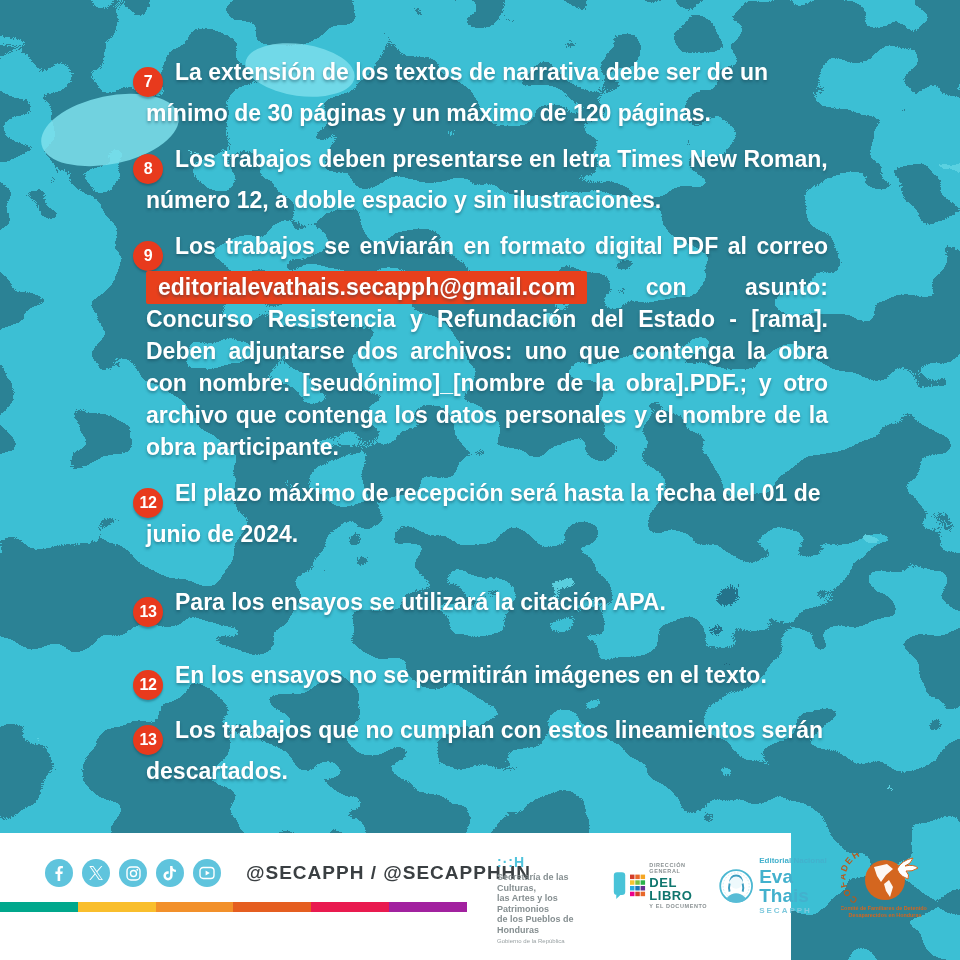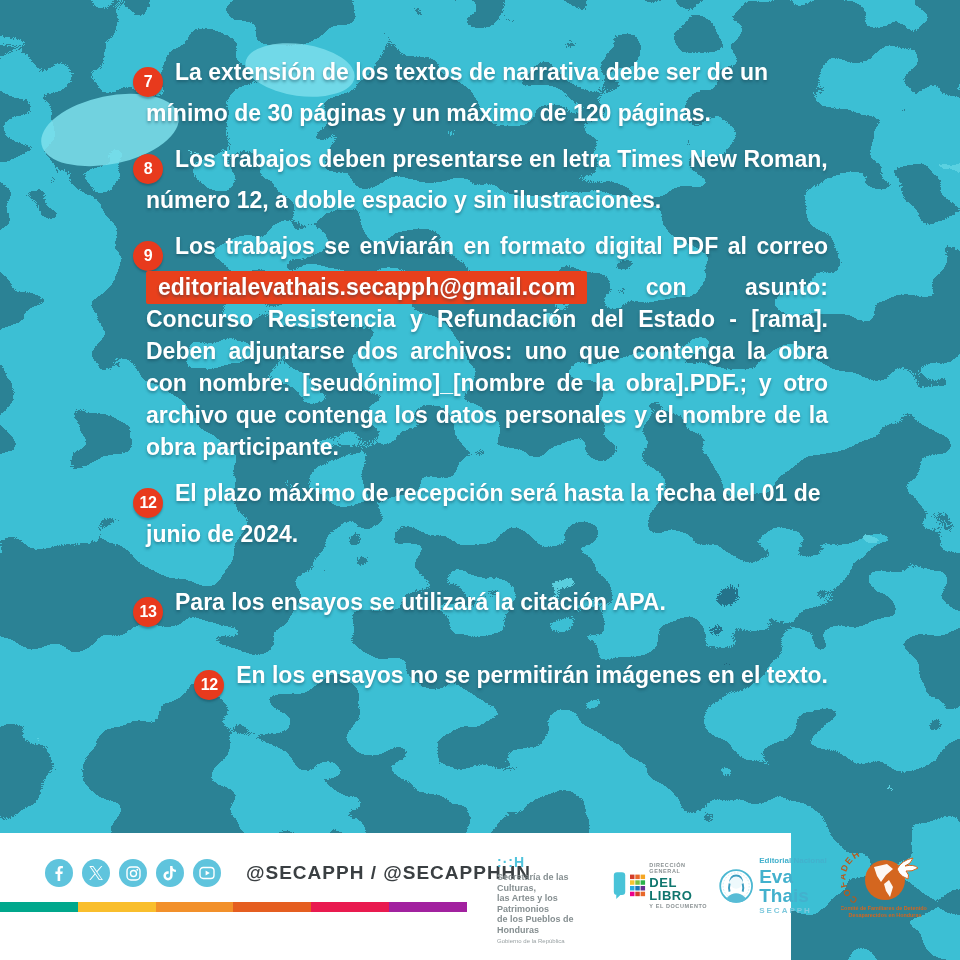--- a/index.html
+++ b/index.html
@@ -118,24 +118,27 @@
   </p>
 
   <p class="item" style="margin-bottom:36px;">
     <span class="badge">12</span><span>El plazo máximo de recepción será hasta la fecha del 01 de junio de 2024.</span>
   </p>
 
   <p class="item" style="margin-bottom:32px;">
     <span class="badge">13</span><span>Para los ensayos se utilizará la citación APA.</span>
   </p>
 
-  <p class="item" style="text-align:right;">
+  <p class="item" style="">
     <span class="badge">12</span><span>En los ensayos no se permitirán imágenes en el texto.</span>
   </p>
 
+  <p class="item">
+    <span class="badge">13</span><span>Los trabajos que no cumplan con estos lineamientos serán descartados.</span>
+  </p>
 
 </div>
 
 <div class="footer">
 
   <div class="social-row">
     <span class="soc">
       <svg width="16" height="16" viewBox="0 0 16 16">
           <path fill="#fff" d="M9.2 16V9h2.2l.4-2.6H9.2V4.7c0-.8.3-1.4 1.4-1.4h1.3V1c-.3 0-1.1-.1-2-.1-2 0-3.3 1.2-3.3 3.4v2.1H4.4V9h2.2v7z"></path>
         </svg>

